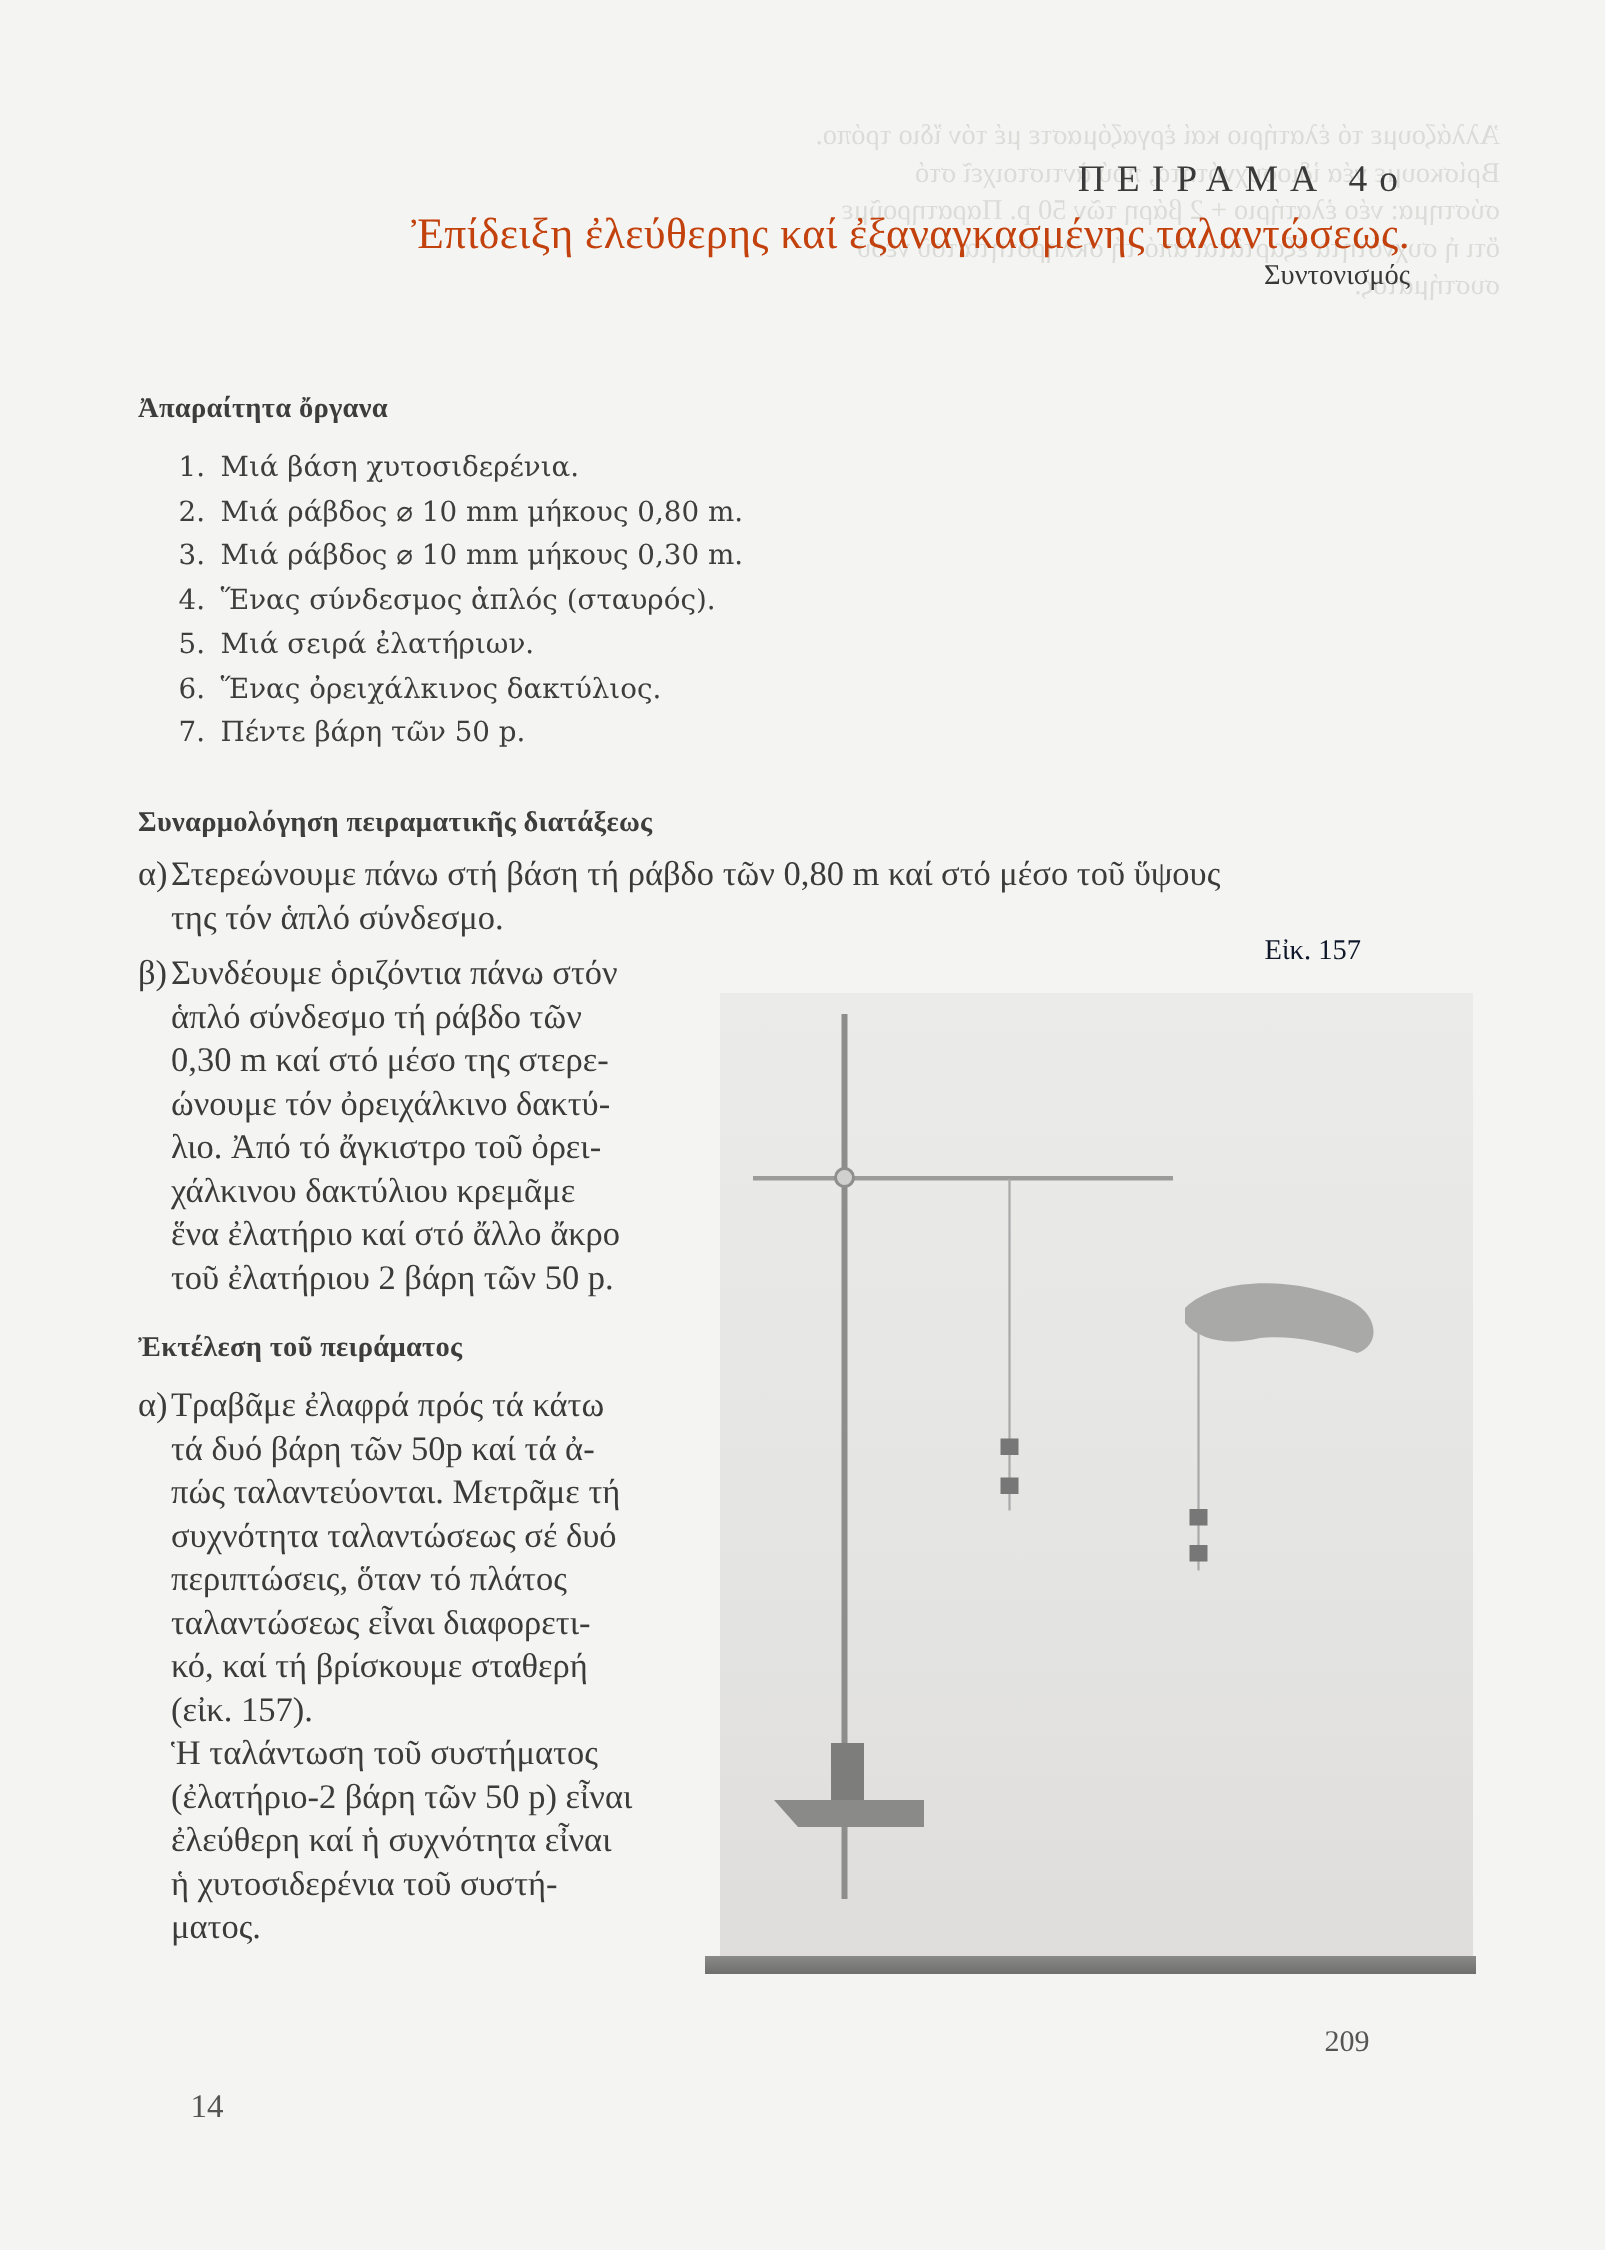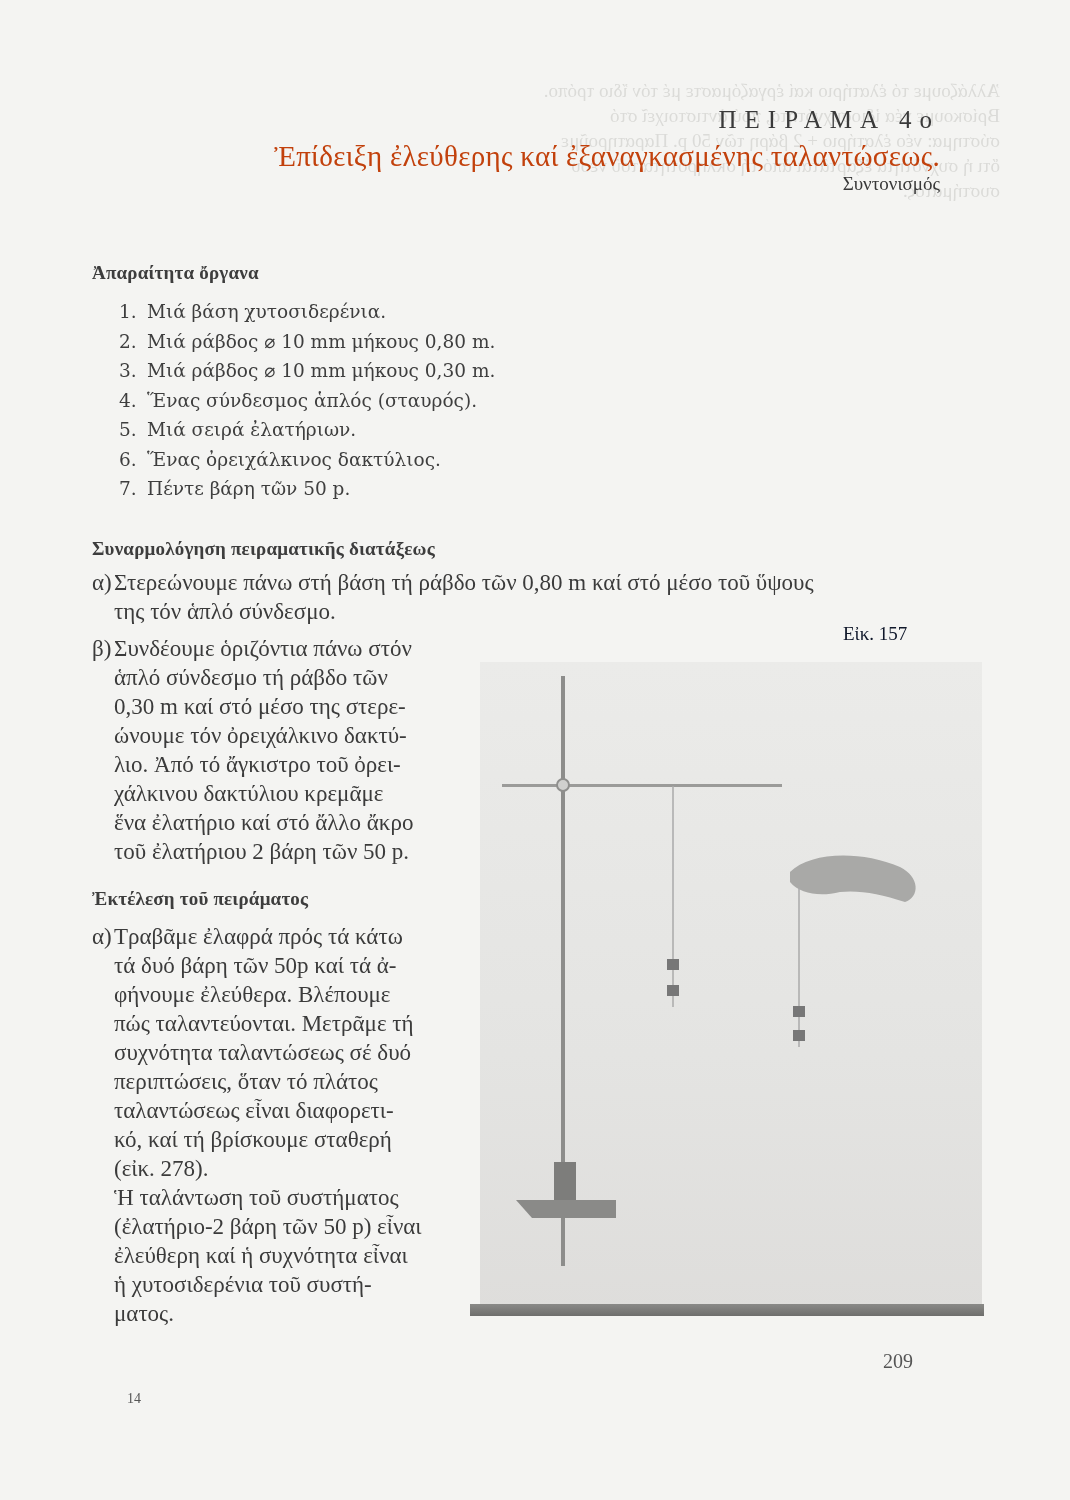--- a/index.html
+++ b/index.html
@@ -103,27 +103,26 @@
     </div>
   </div>
 
   <div class="section-heading" style="left:92px; top:888px;">Ἐκτέλεση τοῦ πειράματος</div>
 
   <div class="para narrow" style="left:92px; top:922px; width:360px;">
     <span class="label">α)</span>
     <div class="body">
       <div>Τραβᾶμε ἐλαφρά πρός τά κάτω</div>
       <div>τά δυό βάρη τῶν 50p καί τά ἀ-</div>
-      <div>φήνουμε ἐλεύθερα. Βλέπουμε</div>
       <div>πώς ταλαντεύονται. Μετρᾶμε τή</div>
       <div>συχνότητα ταλαντώσεως σέ δυό</div>
       <div>περιπτώσεις, ὅταν τό πλάτος</div>
       <div>ταλαντώσεως εἶναι διαφορετι-</div>
       <div>κό, καί τή βρίσκουμε σταθερή</div>
-      <div>(εἰκ. 278).</div>
+      <div>(εἰκ. 157).</div>
       <div>Ἡ ταλάντωση τοῦ συστήματος</div>
       <div>(ἐλατήριο-2 βάρη τῶν 50 p) εἶναι</div>
       <div>ἐλεύθερη καί ἡ συχνότητα εἶναι</div>
       <div>ἡ χυτοσιδερένια τοῦ συστή-</div>
       <div>ματος.</div>
     </div>
   </div>
 
   <div class="figure">
     <svg width="502" height="654" viewBox="0 0 502 654">
@@ -143,14 +142,14 @@
       <rect x="313" y="344" width="12" height="11" fill="#777"></rect>
       <rect x="313" y="368" width="12" height="11" fill="#777"></rect>
 
       <rect x="74" y="500" width="22" height="48" fill="#7d7d7b"></rect>
       <path d="M36,538 L136,538 L136,556 L52,556 Z" fill="#8a8a88"></path>
     </svg>
     <div class="fig-bottom-bar"></div>
   </div>
 
   <div class="page-num" style="left:883px; top:1350px;">209</div>
-  <div class="page-num" style="left:127px; top:1391px; font-size:14px;">14</div>
+  <div class="page-num" style="left:127px; top:1391px; font-size:22px;">14</div>
 </div>
 
 </body></html>

